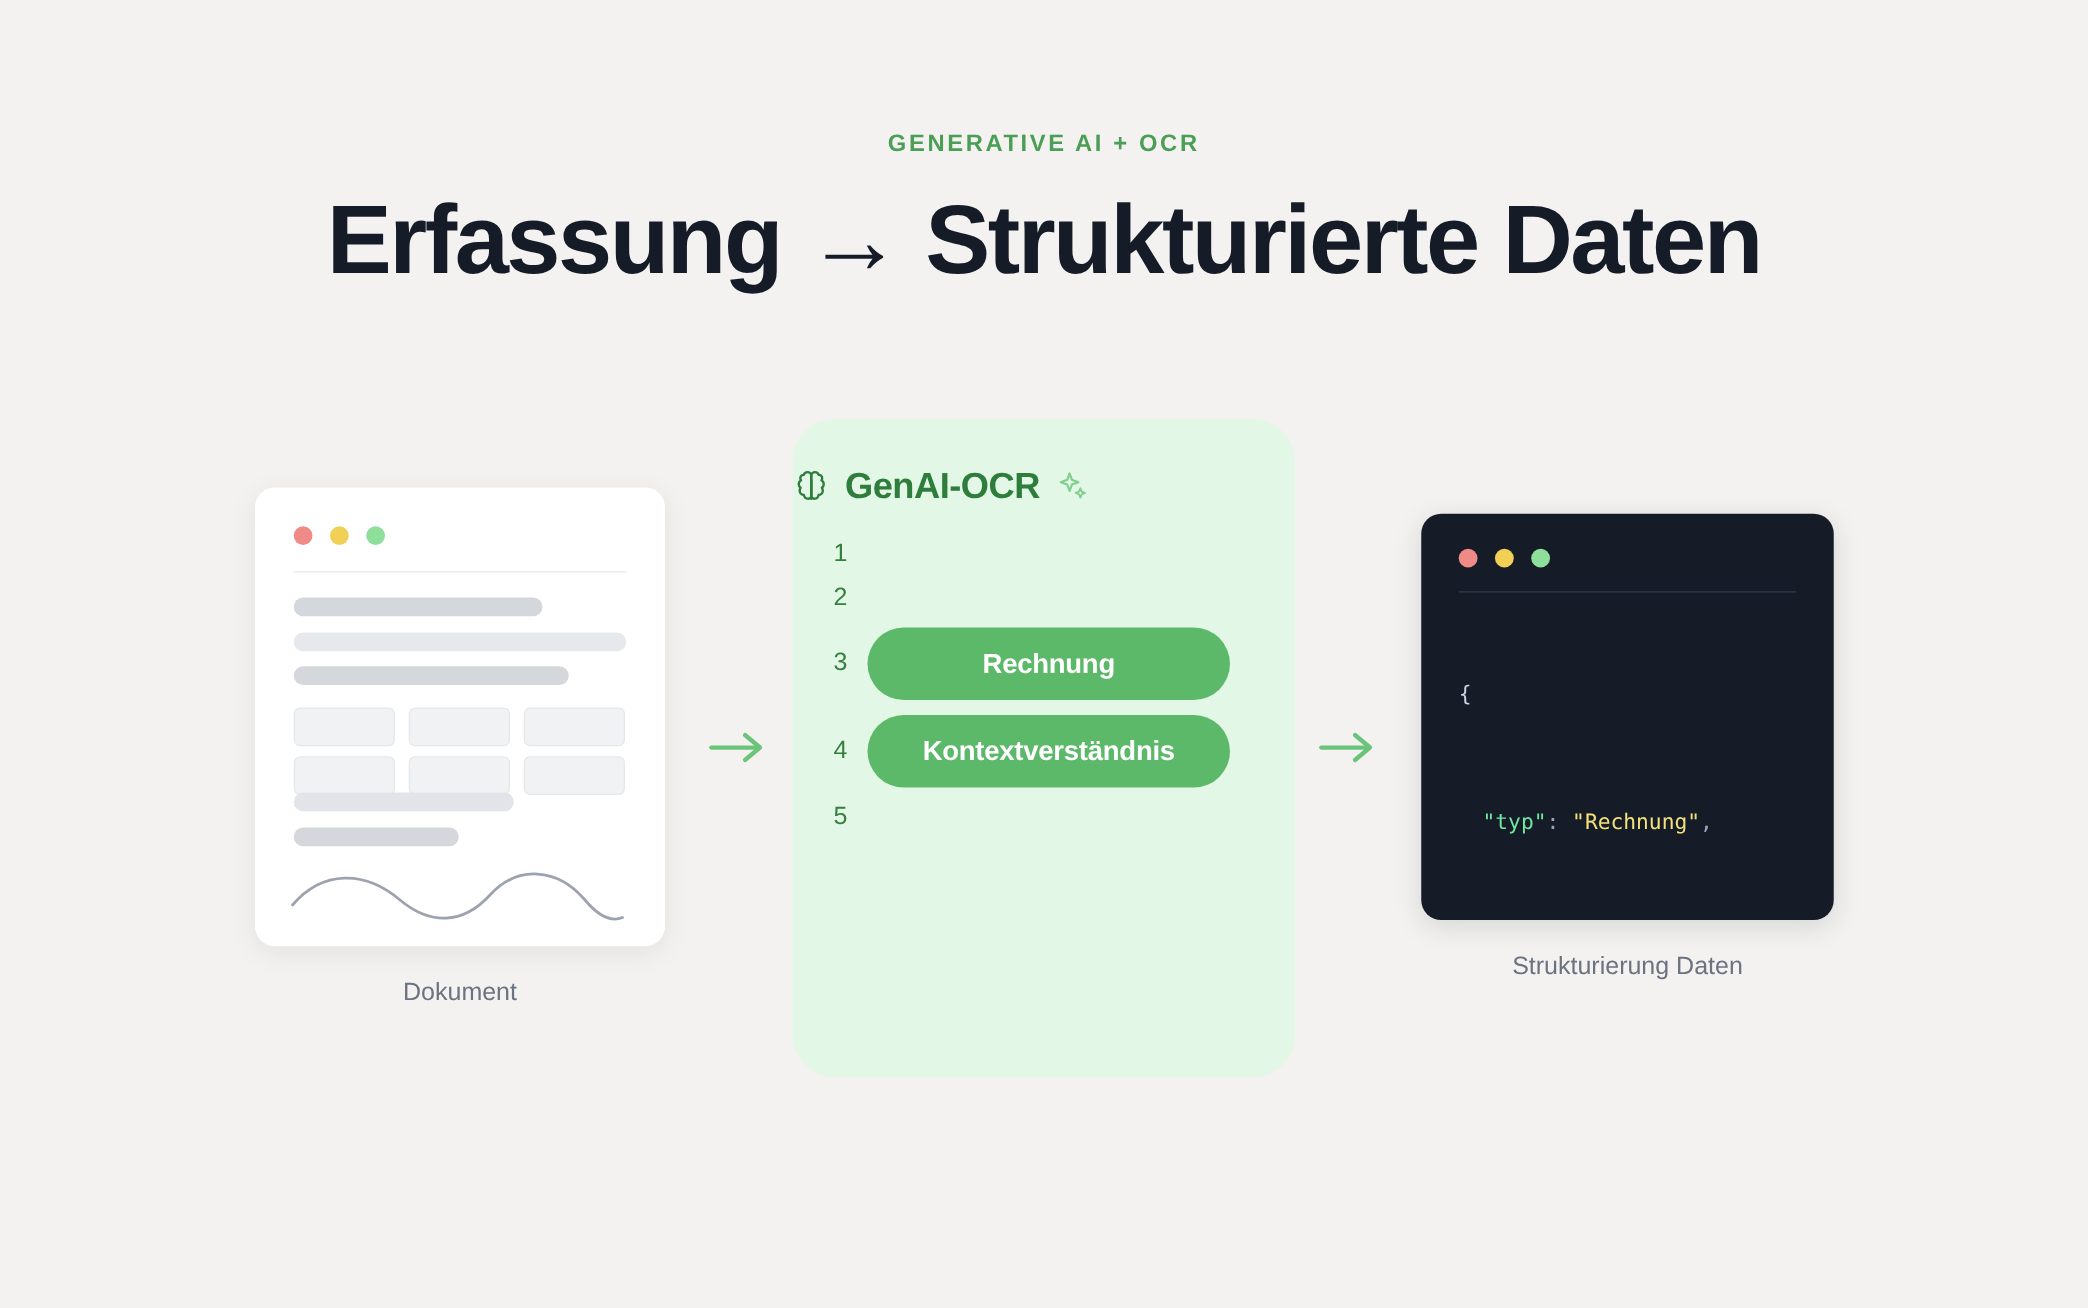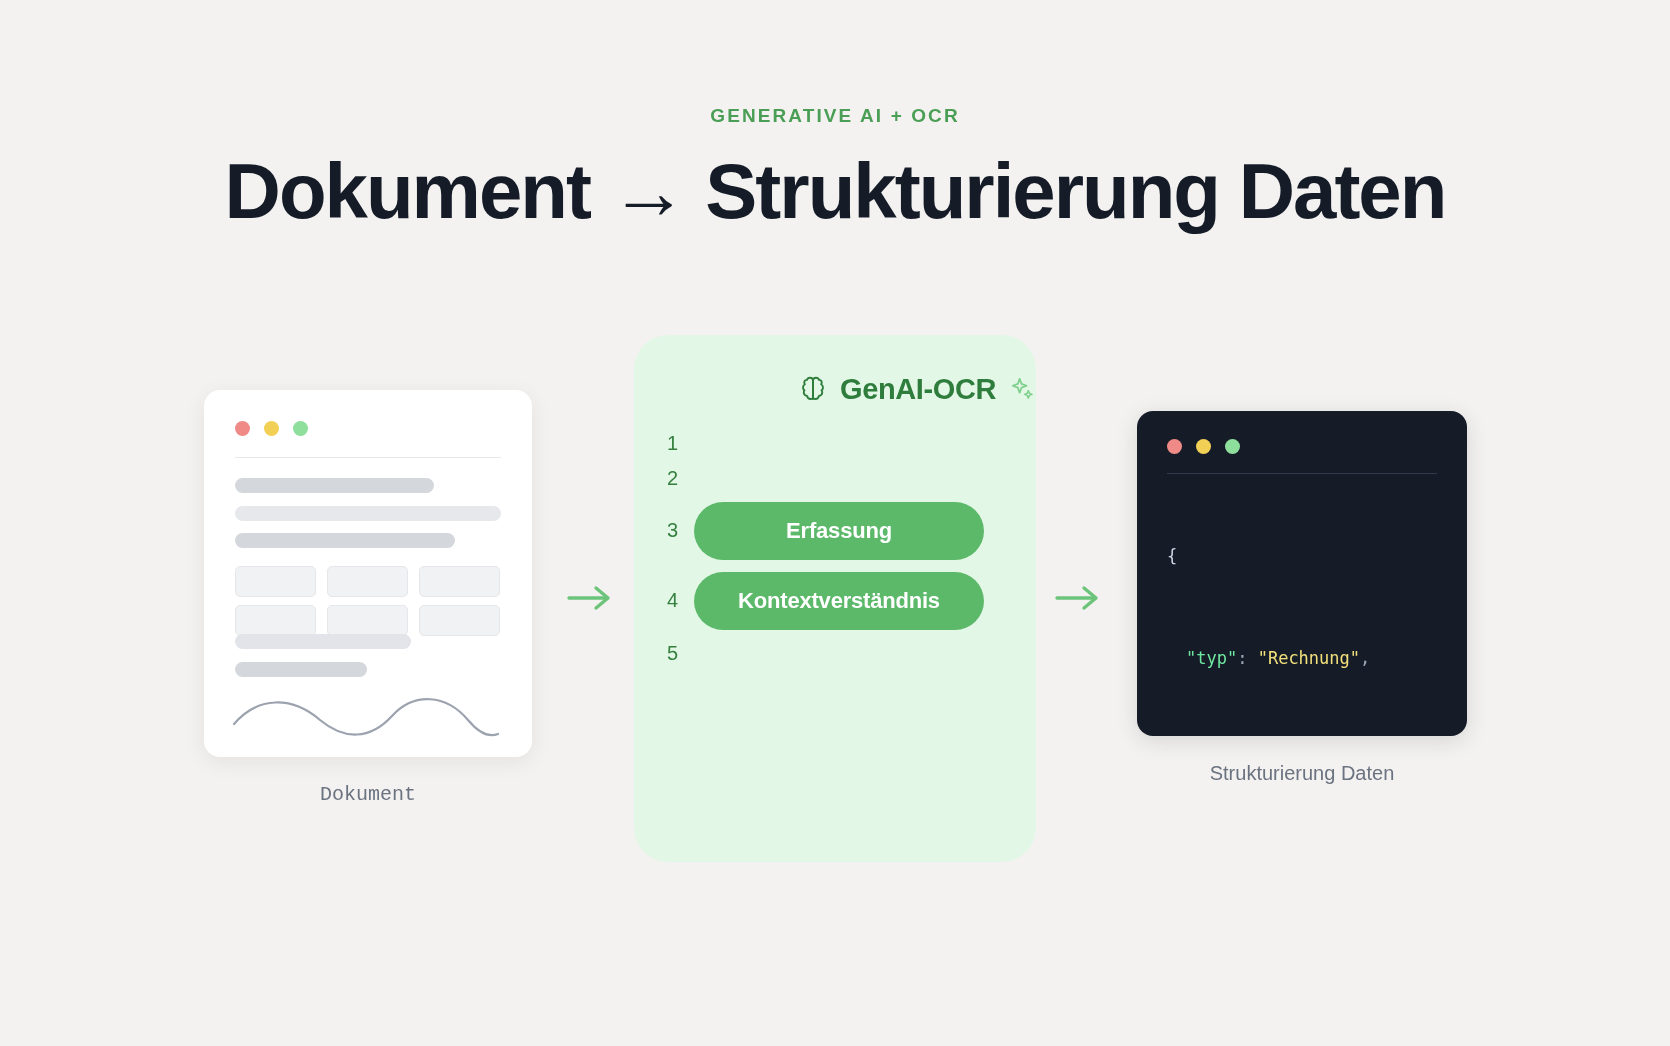--- a/index.html
+++ b/index.html
@@ -65,21 +65,20 @@
   }
 
   .arrow-glyph { display: block; }
 
   
   .col-doc {
     width: 360px;
     display: flex;
     flex-direction: column;
     align-items: center;
-    font-family: Liberation Mono, monospace;
   }
 
   .doc-card {
     position: relative;
     width: 328px;
     height: 367px;
     background: #ffffff;
     border-radius: 16px;
     box-shadow: 0 5px 22px rgba(24,30,42,0.07);
     overflow: hidden;
@@ -155,21 +154,21 @@
   }
 
   .pipe-card {
     width: 402px;
     height: 527px;
     background: #e3f7e6;
     border-radius: 34px;
     padding: 38px 0 0 0;
     display: flex;
     flex-direction: column;
-    align-items: flex-end;
+    align-items: flex-start;
   }
 
   .pipe-head {
     display: flex;
     align-items: center;
     gap: 12px;
     margin-bottom: 26px;
   }
   .pipe-head-title {
     font-size: 29px;
@@ -265,21 +264,21 @@
   .code .pun   { color: #9aa6b8; }
   .code-line { display: block; }
   .indent { padding-left: 19px; }
 </style>
 </head>
 <body>
 
 <div id="stage">
 
   <div class="eyebrow">GENERATIVE AI + OCR</div>
-  <div class="headline">Dokument → Strukturierung Daten</div>
+  <div class="headline">Erfassung → Strukturierte Daten</div>
 
   <div class="flow">
 
     <div class="col-doc">
       <div class="doc-card">
         <div class="dots">
           <span class="dot r"></span>
           <span class="dot y"></span>
           <span class="dot g"></span>
         </div>
@@ -333,21 +332,21 @@
 
         <div class="steps">
           <div class="step">
             <span class="step-num">1</span>
           </div>
           <div class="step">
             <span class="step-num">2</span>
           </div>
           <div class="step">
             <span class="step-num">3</span>
-            <span class="step-pill">Erfassung</span>
+            <span class="step-pill">Rechnung</span>
           </div>
           <div class="step">
             <span class="step-num">4</span>
             <span class="step-pill">Kontextverständnis</span>
           </div>
           <div class="step">
             <span class="step-num">5</span>
           </div>
         </div>
 

